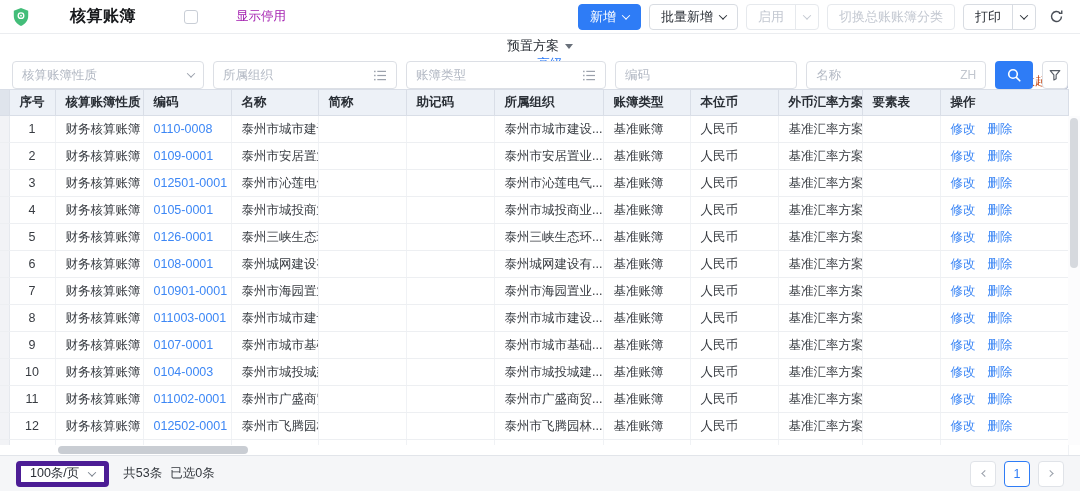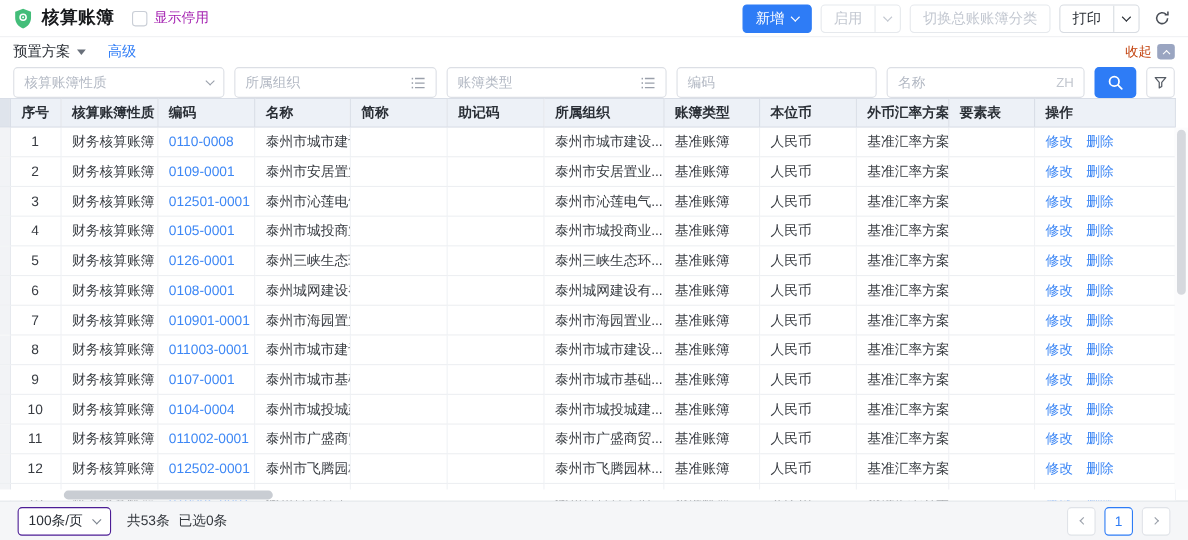--- a/index.html
+++ b/index.html
@@ -2,42 +2,42 @@
 <html><head>
 <meta charset="utf-8">
 <style>
   * { margin:0; padding:0; box-sizing:border-box; }
   html,body { width:1080px; height:491px; overflow:hidden; background:#fff;
     font-family:"Liberation Sans","DejaVu Sans",sans-serif; }
   body { display:flex; flex-direction:column; }
 
   
   .topbar { flex:0 0 34px; display:flex; align-items:center; padding:0 12px;
-    border-bottom:1px solid #ebedf0; background:#fff; }
+    border-bottom:1px solid #ebedf0; background:#fff;gap:32px; }
   .page-title { font-size:16px; font-weight:bold; color:#17191c; margin:0 16px 0 8px; letter-spacing:.5px;}
   .checkbox { width:14px; height:14px; border:1px solid #c9ced6; border-radius:3px; background:#fff; }
   .checkbox-label { font-size:12.5px; color:#a21caf; margin-left:6px; }
   .topbar-right { margin-left:auto; display:flex; align-items:center; gap:8px; }
   .btn { height:26px; display:inline-flex; align-items:center; gap:7px; padding:0 11px;
     border:1px solid #d8dce2; border-radius:4px; background:#fff; font-size:13px; color:#2a2f36; cursor:pointer;}
   .btn.primary { background:#2e7cf6; border-color:#2e7cf6; color:#fff; }
   .split { display:inline-flex; align-items:stretch; border:1px solid #d8dce2; border-radius:4px;
     overflow:hidden; height:26px; background:#fff; font-size:13px; color:#2a2f36;}
   .split .seg { display:flex; align-items:center; padding:0 11px; }
   .split .seg.arrow { border-left:1px solid #d8dce2; padding:0 8px; }
   .disabled, .split.disabled { color:#c3c8d1 !important; border-color:#e6e9ed !important; }
   .split.disabled .seg.arrow { border-left-color:#e6e9ed; }
   .chev { width:6px; height:6px; border-right:1.4px solid currentColor; border-bottom:1.4px solid currentColor;
     transform:rotate(45deg) translate(-1px,-1px); display:inline-block; }
   .chev-up { transform:rotate(-135deg) translate(-1px,-1px); }
   .icon-btn { width:24px; height:26px; display:flex; align-items:center; justify-content:center; cursor:pointer; background:none; border:none;}
 
   
   .filterbar { flex:0 0 54px; padding:3px 12px 0; background:#fff; }
-  .preset-row { height:20px; display:flex; align-items:center; font-size:13px; color:#2a2f36; }
+  .preset-row { height:20px; display:flex; align-items:center; font-size:13px; color:#2a2f36;flex-direction:column; }
   .caret-down { width:0; height:0; border-left:4px solid transparent; border-right:4px solid transparent;
     border-top:5px solid #69707a; margin-left:6px; display:inline-block;}
   .advanced-link { color:#2e7cf6; margin-left:20px; cursor:pointer;}
   .collapse { margin-left:auto; display:flex; align-items:center; gap:5px; font-size:12px; color:#c2410c; cursor:pointer;}
   .collapse-box { width:16px; height:14px; border-radius:3px; background:#9aa5c1; display:flex;
     align-items:center; justify-content:center; color:#fff; }
   .collapse-box .chev { width:5px; height:5px; }
   .inputs-row { display:flex; align-items:center; gap:9px; margin-top:4px; }
   .field { height:28px; border:1px solid #dcdfe5; border-radius:4px; display:flex; align-items:center;
     padding:0 9px; background:#fff; gap:6px;}
@@ -66,21 +66,21 @@
   a.link { color:#3d87f5; text-decoration:none; cursor:pointer;}
   td.col-actions a { margin-right:12px; }
   .vscroll { position:absolute; top:27px; right:0; bottom:10px; width:12px; background:#fcfcfd;}
   .vthumb { position:absolute; top:2px; right:2px; width:8px; height:150px; background:#d6d9de; border-radius:4px;}
   .hscroll { position:absolute; left:0; right:12px; bottom:0; height:10px; background:#fff;}
   .hthumb { position:absolute; left:58px; top:1px; width:190px; height:8px; background:#c9cdd3; border-radius:4px;}
 
   
   .footer { flex:0 0 36px; background:#f5f6f8; border-top:1px solid #e2e5ea; display:flex; align-items:center;
     padding:0 16px; font-size:12.5px; color:#33373d; gap:14px;}
-  .page-size { height:26px; background:#fff; border:1px solid #4c1d95; border-radius:4px; display:flex;
+  .page-size { height:26px; background:#fff; border:5px solid #4c1d95; border-radius:4px; display:flex;
     align-items:center; padding:0 9px; gap:10px; cursor:pointer; color:#2a2f36;text-align:right;}
   .page-size .chev { color:#7a828d; }
   .counts { display:flex; gap:8px; }
   .pager { margin-left:auto; display:flex; gap:8px; }
   .page-btn { width:26px; height:26px; background:#fff; border:1px solid #e0e3e8; border-radius:4px;
     display:flex; align-items:center; justify-content:center; color:#9ba1ab; cursor:pointer; font-size:12.5px;}
   .page-btn .chev { width:5px; height:5px; }
   .page-btn.active { border-color:#2e7cf6; color:#2e7cf6; }
   .chev-left { transform:rotate(135deg) translate(-1px,-1px); }
   .chev-right { transform:rotate(-45deg) translate(-1px,-1px); }
@@ -96,20 +96,24 @@
       <circle cx="10" cy="9.5" r="1" fill="#fff"></circle>
     </svg>
   </span>
   <span class="page-title">核算账簿</span>
   <span class="checkbox"></span>
   <span class="checkbox-label">显示停用</span>
 
   <div class="topbar-right">
     <button class="btn primary">
       <span>新增</span>
+        <span class="chev"></span>
+    </button>
+    <button class="btn">
+      <span>批量新增</span>
         <span class="chev"></span>
     </button>
     <div class="split disabled">
       <span class="seg">启用</span>
       <span class="seg arrow">
           <span class="chev"></span>
         </span>
     </div>
     <button class="btn disabled">
       <span>切换总账账簿分类</span>
@@ -376,21 +380,21 @@
           <td class="col-book_type">基准账簿</td>
           <td class="col-base_currency">人民币</td>
           <td class="col-rate_plan">基准汇率方案</td>
           <td class="col-element_table"></td>
           <td class="col-actions"><a class="link">修改</a><a class="link">删除</a></td>
         </tr>
         <tr>
           <td class="handle-col"></td>
           <td class="col-index">10</td>
           <td class="col-nature">财务核算账簿</td>
-          <td class="col-code"><a class="link">0104-0004</a></td>
+          <td class="col-code"><a class="link">0104-0003</a></td>
           <td class="col-name">泰州市城投城建...</td>
           <td class="col-short_name"></td>
           <td class="col-mnemonic"></td>
           <td class="col-org">泰州市城投城建...</td>
           <td class="col-book_type">基准账簿</td>
           <td class="col-base_currency">人民币</td>
           <td class="col-rate_plan">基准汇率方案</td>
           <td class="col-element_table"></td>
           <td class="col-actions"><a class="link">修改</a><a class="link">删除</a></td>
         </tr>

